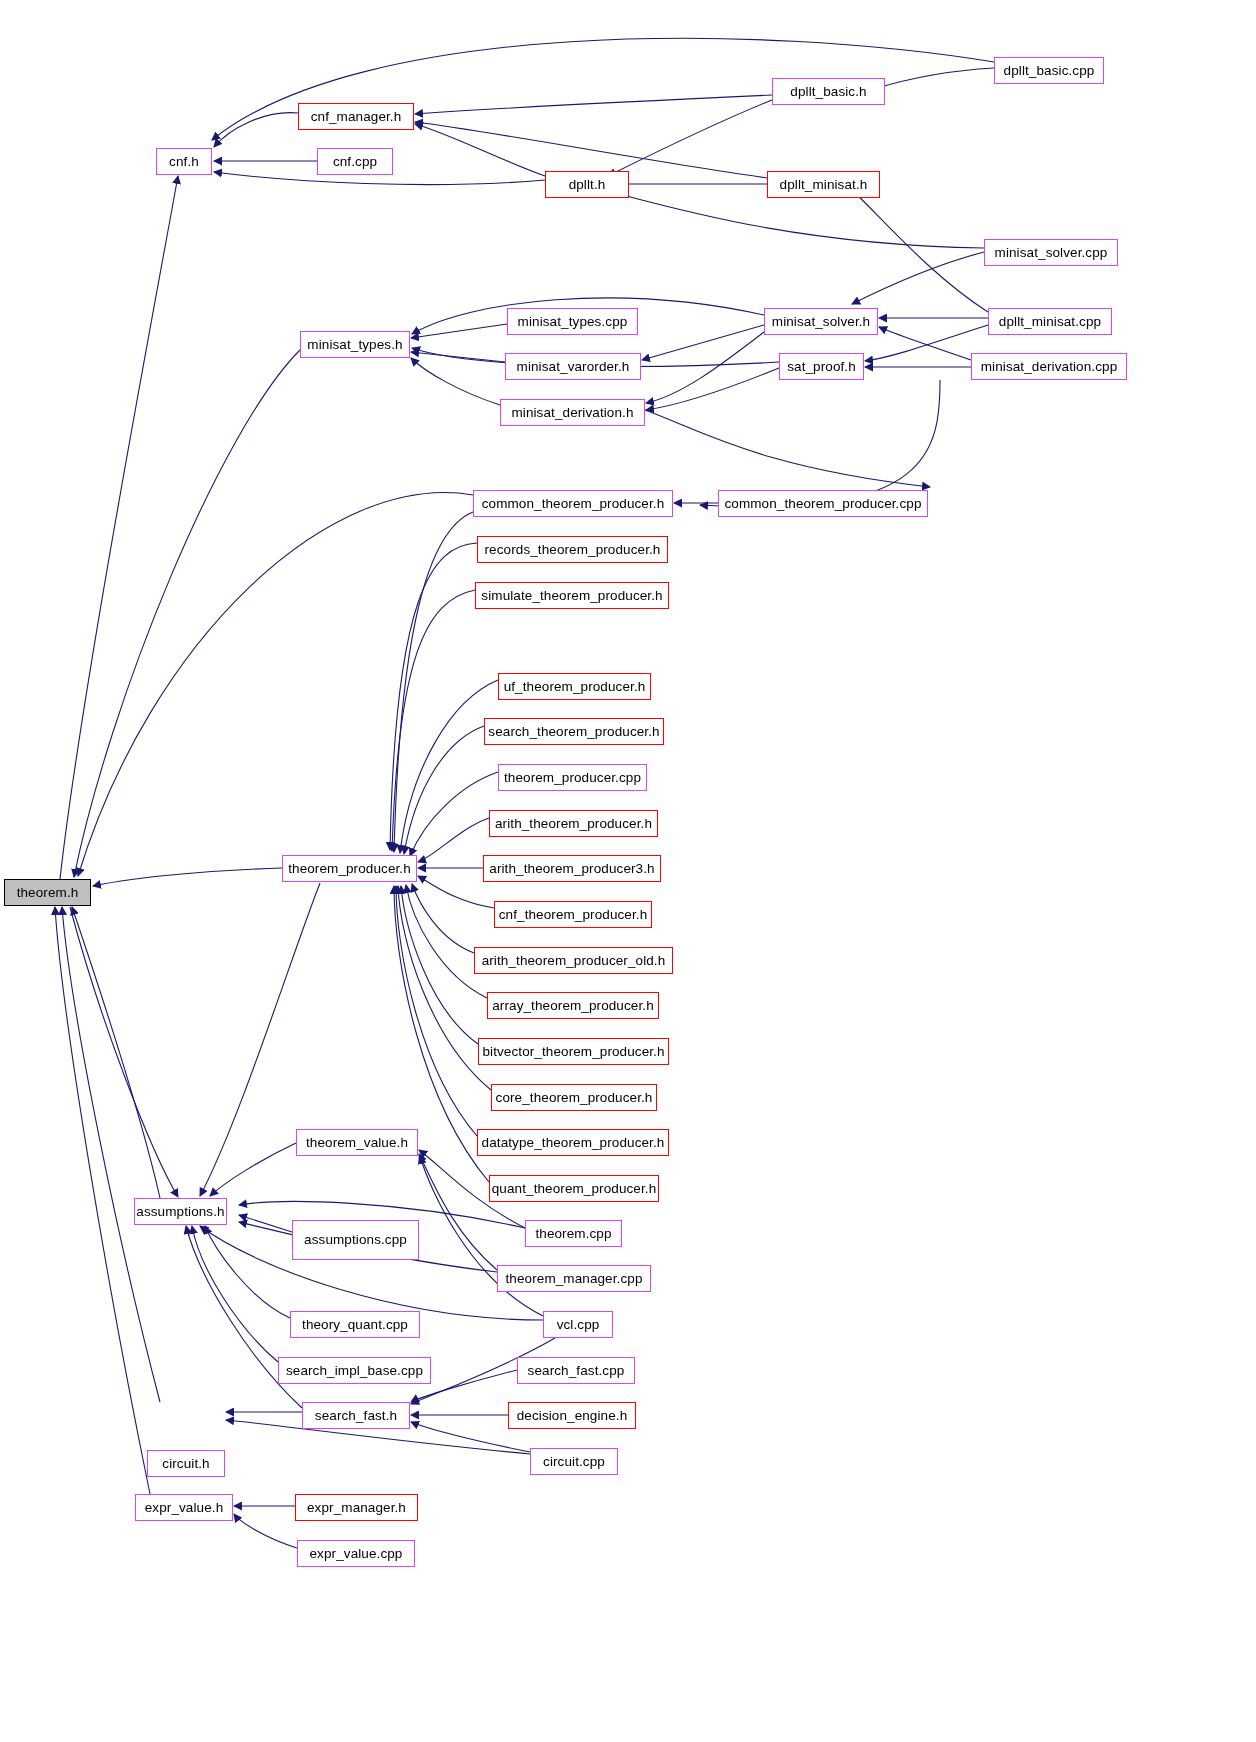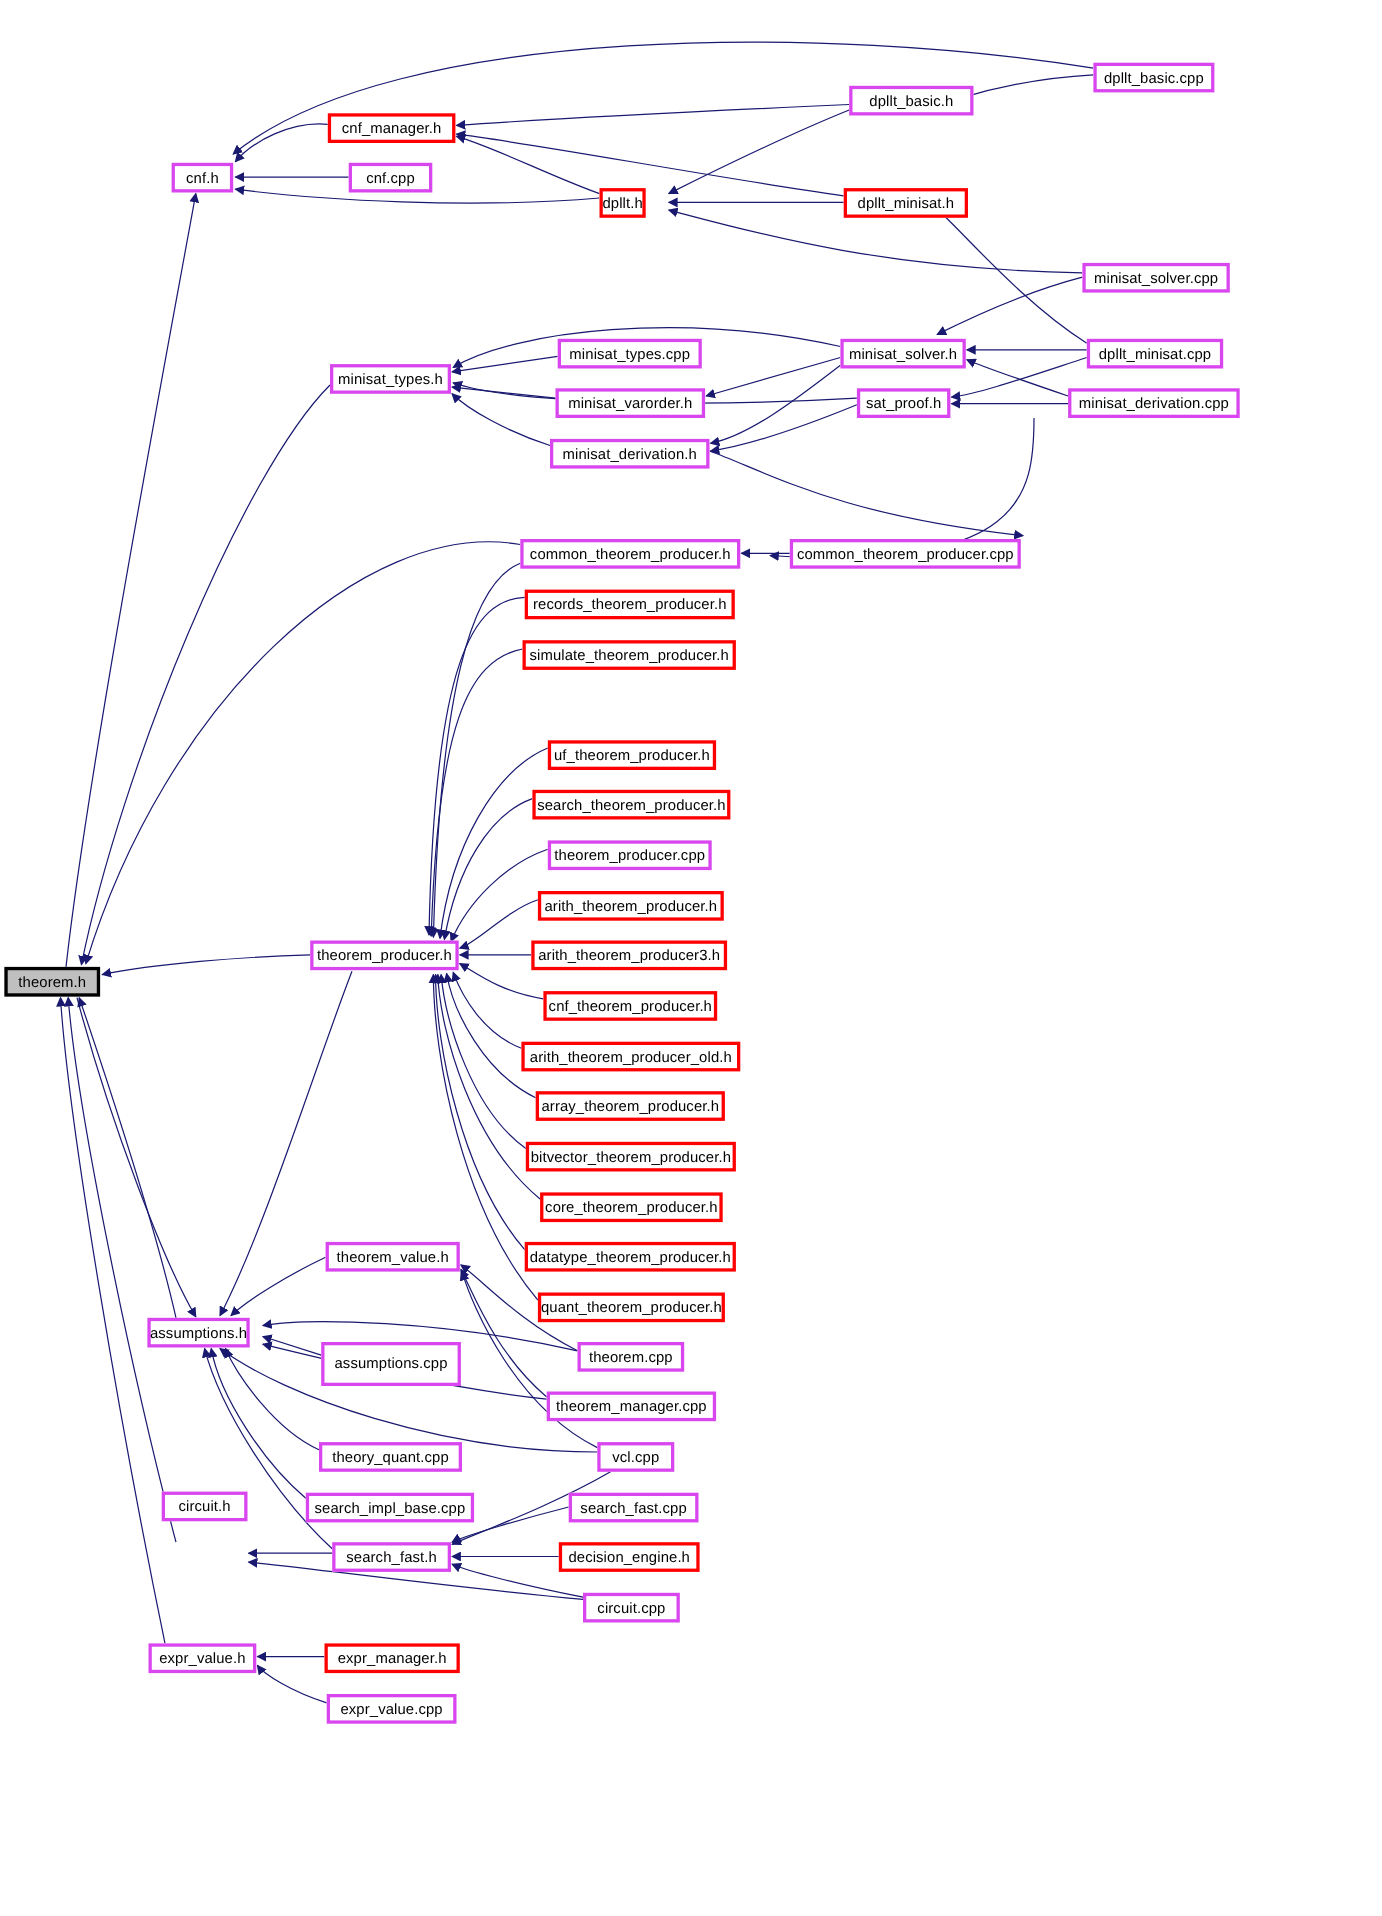--- a/index.html
+++ b/index.html
@@ -9,21 +9,21 @@
     background:#ffffff;
     font-family:"Liberation Sans", sans-serif;
     overflow:hidden;
   }
   svg.edges{position:absolute;left:0;top:0;width:1256px;height:1742px;}
   .node{
     position:absolute;
     box-sizing:border-box;
     display:flex;align-items:center;justify-content:center;
     background:#ffffff;
-    border:3px solid #d946ef;
+    border:1px solid #d946ef;
     font-size:13.5px;
     color:#000000;
     white-space:nowrap;
     line-height:1;
     letter-spacing:0.1px;
   }
   .node.red{border-color:#ff0000;}
   .node.current{background:#bfbfbf;border-color:#000000;}
   .node .lbl{pointer-events:none;}
 </style>
@@ -117,21 +117,21 @@
       </div>
       <div class="node" style="left: 156px; top: 148px; width: 56px; height: 27px;">
         <span class="lbl">cnf.h</span>
       </div>
       <div class="node" style="left: 317px; top: 148px; width: 76px; height: 27px;">
         <span class="lbl">cnf.cpp</span>
       </div>
       <div class="node red" style="left: 298px; top: 103px; width: 116px; height: 27px;">
         <span class="lbl">cnf_manager.h</span>
       </div>
-      <div class="node red" style="left: 545px; top: 171px; width: 42px; height: 27px; text-align: right;">
+      <div class="node red" style="left: 545px; top: 171px; width: 84px; height: 27px; text-align: right;">
         <span class="lbl">dpllt.h</span>
       </div>
       <div class="node" style="left: 772px; top: 78px; width: 113px; height: 27px;">
         <span class="lbl">dpllt_basic.h</span>
       </div>
       <div class="node" style="left: 994px; top: 57px; width: 110px; height: 27px;">
         <span class="lbl">dpllt_basic.cpp</span>
       </div>
       <div class="node red" style="left: 767px; top: 171px; width: 113px; height: 27px;">
         <span class="lbl">dpllt_minisat.h</span>
@@ -234,21 +234,21 @@
       </div>
       <div class="node" style="left: 543px; top: 1311px; width: 70px; height: 27px;">
         <span class="lbl">vcl.cpp</span>
       </div>
       <div class="node" style="left: 278px; top: 1357px; width: 153px; height: 27px;">
         <span class="lbl">search_impl_base.cpp</span>
       </div>
       <div class="node" style="left: 517px; top: 1357px; width: 118px; height: 27px;">
         <span class="lbl">search_fast.cpp</span>
       </div>
-      <div class="node" style="left: 147px; top: 1356px; width: 78px; height: 27px;">
+      <div class="node" style="left: 147px; top: 1450px; width: 78px; height: 27px;">
         <span class="lbl">circuit.h</span>
       </div>
       <div class="node" style="left: 302px; top: 1402px; width: 108px; height: 27px;">
         <span class="lbl">search_fast.h</span>
       </div>
       <div class="node red" style="left: 508px; top: 1402px; width: 128px; height: 27px;">
         <span class="lbl">decision_engine.h</span>
       </div>
       <div class="node" style="left: 530px; top: 1448px; width: 88px; height: 27px;">
         <span class="lbl">circuit.cpp</span>

